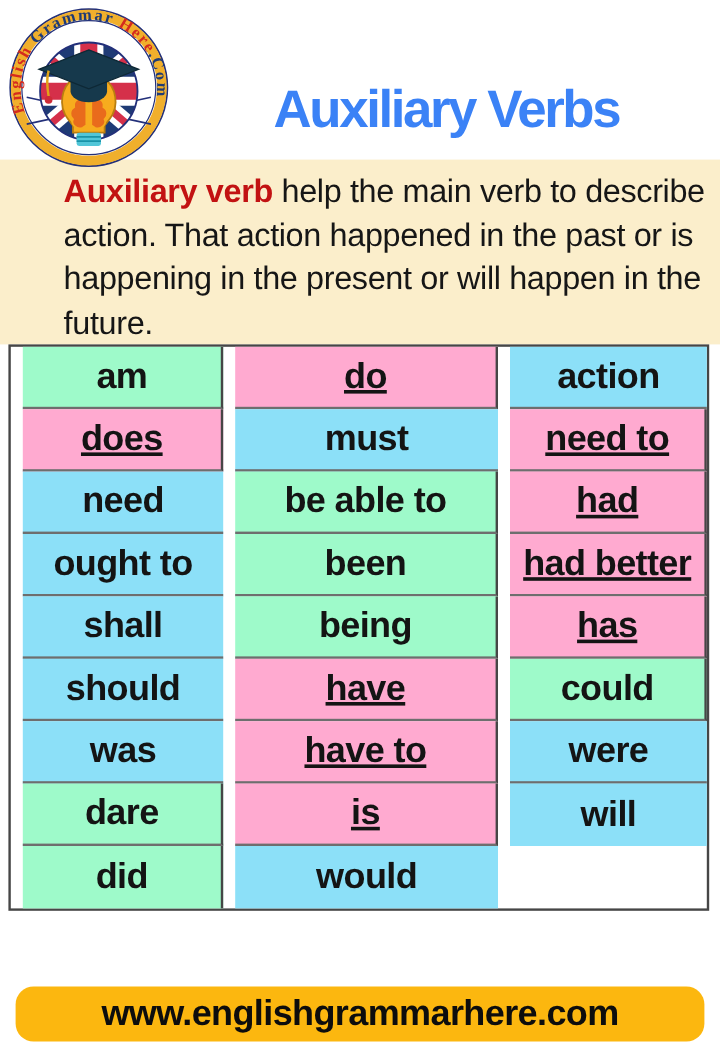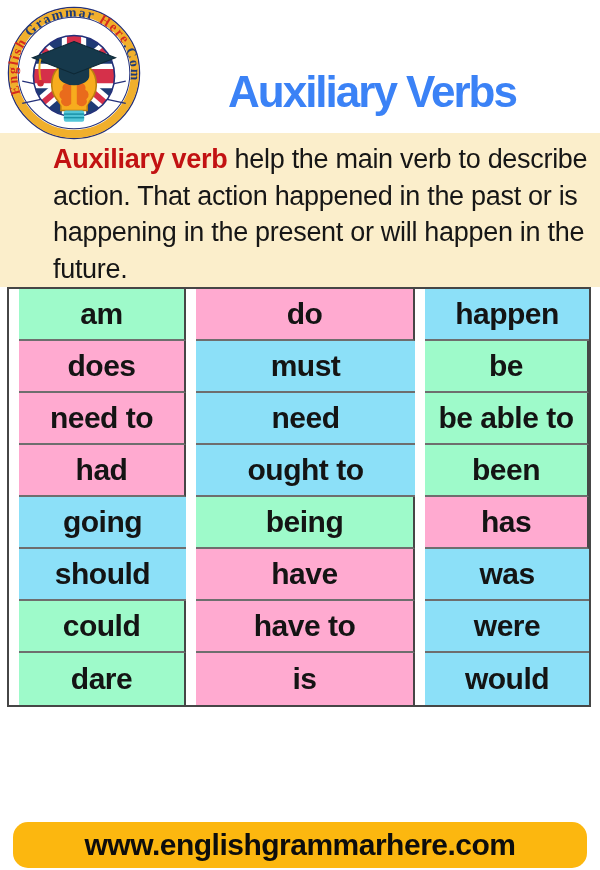--- a/index.html
+++ b/index.html
@@ -22,21 +22,21 @@
   .intro .lead{color:var(--red);font-weight:bold;}
 
   
   .verbs-grid{position:absolute;top:287px;left:7px;width:584px;box-sizing:border-box;
     border:2px solid var(--line-dark);display:grid;grid-template-columns:177px 229px 174px;grid-auto-rows:52px;}
   .cell{box-sizing:border-box;display:flex;align-items:center;justify-content:center;
     font-size:30px;font-weight:bold;letter-spacing:-0.5px;color:#141414;
     border-bottom:2px solid var(--line);margin-left:10px;}
   .cell.c0,.cell.c1{border-right:2px solid var(--line-dark);}
   .cell.c0{background:var(--green);}
-  .cell.c1{background:var(--pink);}
+  .cell.c1{background:var(--pink);text-decoration:underline;}
   .cell.c2{background:var(--blue);}
   .verbs-grid .cell:nth-last-child(-n+3){border-bottom:none;}
 
   
   .footer-bar{position:absolute;top:822px;left:13px;width:574px;height:46px;background:var(--gold);
     border-radius:15px;display:flex;align-items:center;justify-content:center;}
   .footer-bar span{font-size:30px;font-weight:bold;color:#0d0d0d;letter-spacing:-0.5px;}
 </style>
 </head>
 <body>
@@ -104,41 +104,43 @@
     <h1 class="page-title">Auxiliary Verbs</h1>
   </header>
 
   <section class="intro">
     <p><span class="lead">Auxiliary verb</span><span> help the main verb to describe action. That action happened in the past or is happening in the present or will happen in the future.</span></p>
   </section>
 
   <div class="verbs-grid">
     <div class="cell c0">am</div>
     <div class="cell c1">do</div>
-    <div class="cell c2">happen</div>
+    <div class="cell c2">action</div>
     <div class="cell c1">does</div>
     <div class="cell c2">must</div>
-    <div class="cell c0">be</div>
     <div class="cell c1">need to</div>
     <div class="cell c2">need</div>
     <div class="cell c0">be able to</div>
     <div class="cell c1">had</div>
     <div class="cell c2">ought to</div>
     <div class="cell c0">been</div>
-    <div class="cell c2">going</div>
+    <div class="cell c1">had better</div>
+    <div class="cell c2">shall</div>
     <div class="cell c0">being</div>
     <div class="cell c1">has</div>
     <div class="cell c2">should</div>
     <div class="cell c1">have</div>
+    <div class="cell c0">could</div>
     <div class="cell c2">was</div>
-    <div class="cell c0">could</div>
     <div class="cell c1">have to</div>
     <div class="cell c2">were</div>
     <div class="cell c0">dare</div>
     <div class="cell c1">is</div>
+    <div class="cell c2">will</div>
+    <div class="cell c0">did</div>
     <div class="cell c2">would</div>
   </div>
 
   <footer class="footer-bar">
     <span>www.englishgrammarhere.com</span>
   </footer>
 
 </div>
 
 </body></html>

